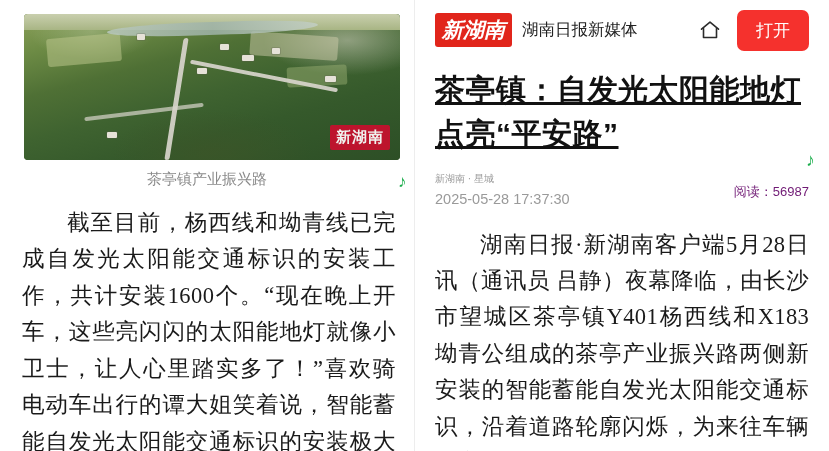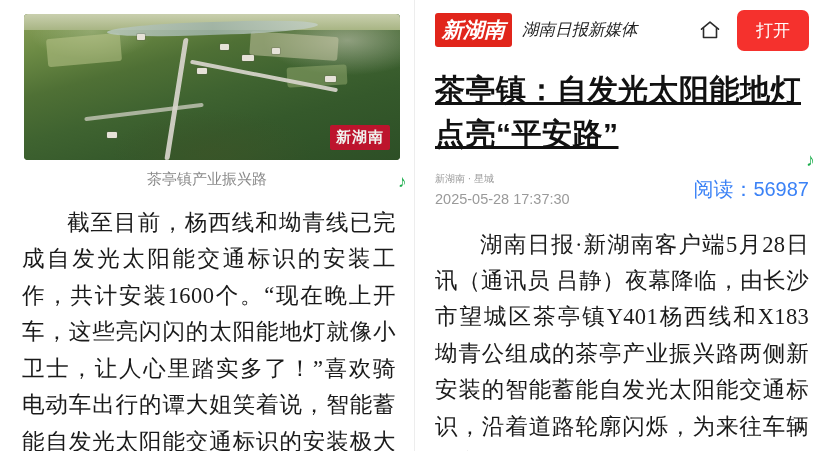--- a/index.html
+++ b/index.html
@@ -145,21 +145,20 @@
     background: #e1251b;
     padding: 3px 7px;
     border-radius: 3px;
     letter-spacing: 0px;
     white-space: nowrap;
   }
   .brand-sub {
     font-size: 16.5px;
     color: #222222;
     white-space: nowrap;
-    font-style: italic;
   }
   .top-spacer { flex: 1; }
   .home-icon-btn {
     width: 34px; height: 34px;
     display: flex; align-items: center; justify-content: center;
     color: #2b2b2b;
   }
   .open-btn {
     background: #f5312d;
     color: #ffffff;
@@ -190,23 +189,23 @@
     font-size: 10px;
     color: #9a9a9a;
   }
   .meta-line2 {
     margin-top: 5px;
     font-size: 14.5px;
     color: #9a9a9a;
   }
   .meta-reads {
     position: absolute;
-    right: 0; top: 4px;
-    font-size: 20px;
-    color: #3b82f6;
+    right: 0; top: 11px;
+    font-size: 13px;
+    color: #701a75;
   }
   .note-right {
     position: absolute;
     right: -6px; top: -22px;
     color: #1aad4b;
     font-size: 18px;
   }
 
   .right-body {
     margin-top: 20px;

